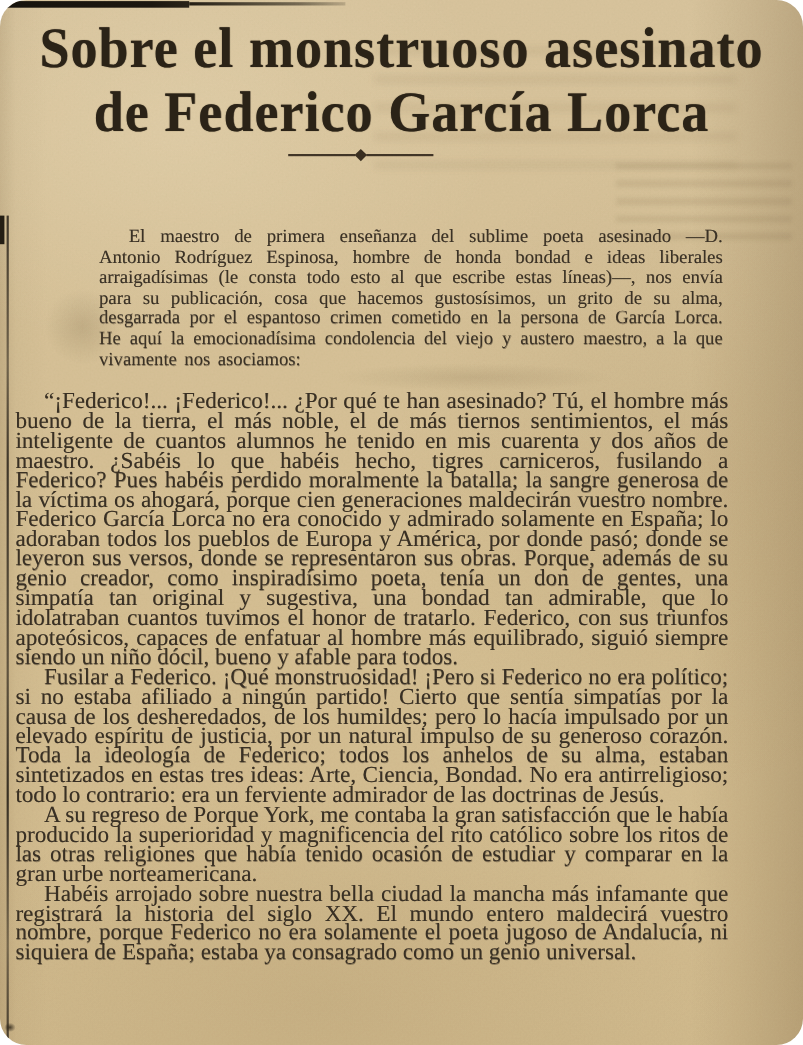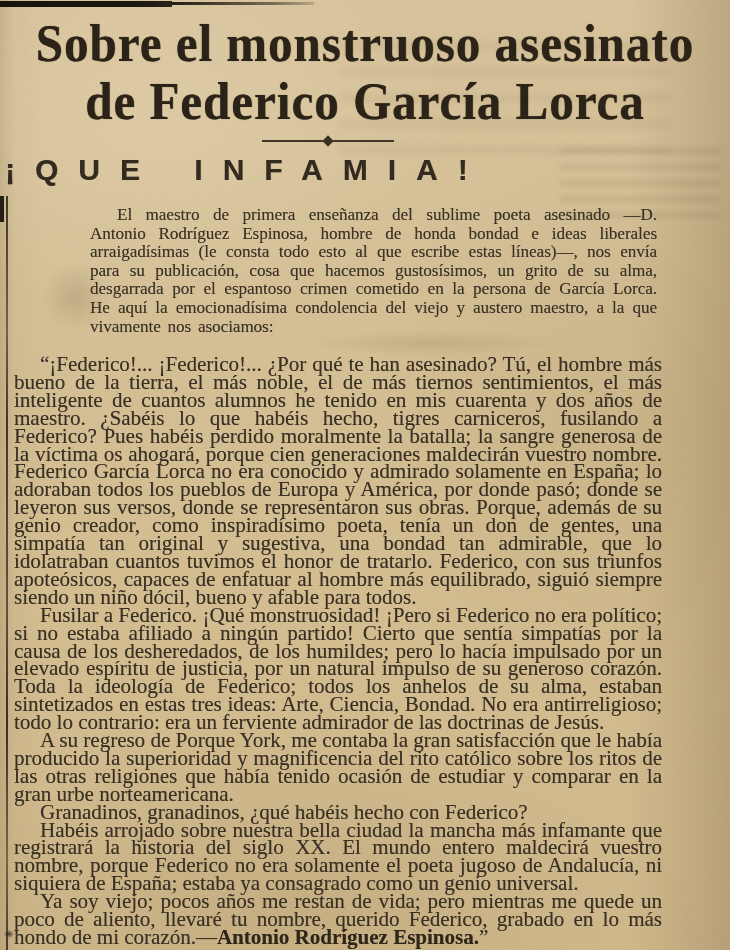--- a/index.html
+++ b/index.html
@@ -12,20 +12,21 @@
     overflow: hidden;
     background-color: #d7c29a;
     background-image:
       radial-gradient(ellipse 420px 300px at 22% 12%, rgba(255,244,214,0.20), rgba(255,244,214,0) 70%),
       radial-gradient(ellipse 380px 420px at 85% 45%, rgba(120,92,50,0.10), rgba(120,92,50,0) 70%),
       radial-gradient(ellipse 500px 260px at 40% 96%, rgba(110,85,45,0.10), rgba(110,85,45,0) 75%),
       linear-gradient(90deg, rgba(95,72,38,0.16) 0%, rgba(95,72,38,0.04) 2%, rgba(95,72,38,0) 6%, rgba(95,72,38,0) 86%, rgba(95,72,38,0.10) 93%, rgba(95,72,38,0.22) 100%),
       linear-gradient(180deg, #d9c59e 0%, #d6c094 55%, #d2bb8e 100%);
     font-family: "Liberation Serif", "DejaVu Serif", serif;
     color: #372e23;
+    border-radius: 24px;
   }
 
   
   .top-rule-left {
     position: absolute; left: 0; top: 1px; width: 172px; height: 6px;
     background: linear-gradient(90deg, #17130d 0%, #1c1710 80%, #2a2318 100%);
   }
   .top-rule-right {
     position: absolute; left: 172px; top: 2px; width: 142px; height: 3px;
     background: linear-gradient(90deg, #241e14 0%, rgba(36,30,20,0.55) 70%, rgba(36,30,20,0.18) 100%);
@@ -136,38 +137,35 @@
     <div>Sobre el monstruoso asesinato</div>
     <div>de Federico García Lorca</div>
   </div>
 
   <div class="divider">
     <div class="line"></div>
     <div class="diamond"></div>
     <div class="line"></div>
   </div>
 
-  <div class="subheadline">¡QUE INFAMIA!</div>
 
   <div class="intro">El maestro de primera enseñanza del sublime poeta asesinado —D. Antonio Rodríguez Espinosa, hombre de honda bondad e ideas liberales arraigadísimas (le consta todo esto al que escribe estas líneas)—, nos envía para su publicación, cosa que hacemos gustosísimos, un grito de su alma, desgarrada por el espantoso crimen cometido en la persona de García Lorca. He aquí la emocionadísima condolencia del viejo y austero maestro, a la que vivamente nos asociamos:</div>
 
   <div class="left-tick"></div>
   <div class="left-rule"></div>
 
   <div class="smudge smudge-1"></div>
   <div class="smudge smudge-4"></div>
   <div class="smudge smudge-5"></div>
 
   <div class="body-copy">
     <p>“¡Federico!... ¡Federico!... ¿Por qué te han asesinado? Tú, el hombre más bueno de la tierra, el más noble, el de más tiernos sentimientos, el más inteligente de cuantos alumnos he tenido en mis cuarenta y dos años de maestro. ¿Sabéis lo que habéis hecho, tigres carniceros, fusilando a Federico? Pues habéis perdido moralmente la batalla; la sangre generosa de la víctima os ahogará, porque cien generaciones maldecirán vuestro nombre. Federico García Lorca no era conocido y admirado solamente en España; lo adoraban todos los pueblos de Europa y América, por donde pasó; donde se leyeron sus versos, donde se representaron sus obras. Porque, además de su genio creador, como inspiradísimo poeta, tenía un don de gentes, una simpatía tan original y sugestiva, una bondad tan admirable, que lo idolatraban cuantos tuvimos el honor de tratarlo. Federico, con sus triunfos apoteósicos, capaces de enfatuar al hombre más equilibrado, siguió siempre siendo un niño dócil, bueno y afable para todos.</p>
     <p>Fusilar a Federico. ¡Qué monstruosidad! ¡Pero si Federico no era político; si no estaba afiliado a ningún partido! Cierto que sentía simpatías por la causa de los desheredados, de los humildes; pero lo hacía impulsado por un elevado espíritu de justicia, por un natural impulso de su generoso corazón. Toda la ideología de Federico; todos los anhelos de su alma, estaban sintetizados en estas tres ideas: Arte, Ciencia, Bondad. No era antirreligioso; todo lo contrario: era un ferviente admirador de las doctrinas de Jesús.</p>
     <p>A su regreso de Porque York, me contaba la gran satisfacción que le había producido la superioridad y magnificencia del rito católico sobre los ritos de las otras religiones que había tenido ocasión de estudiar y comparar en la gran urbe norteamericana.</p>
-    <p>Granadinos, granadinos, ¿qué habéis hecho con Federico?</p>
     <p>Habéis arrojado sobre nuestra bella ciudad la mancha más infamante que registrará la historia del siglo XX. El mundo entero maldecirá vuestro nombre, porque Federico no era solamente el poeta jugoso de Andalucía, ni siquiera de España; estaba ya consagrado como un genio universal.</p>
-    <p><span>Ya soy viejo; pocos años me restan de vida; pero mientras me quede un poco de aliento, llevaré tu nombre, querido Federico, grabado en lo más hondo de mi corazón.—</span><strong>Antonio Rodríguez Espinosa.</strong><span>”</span></p>
   </div>
 
   <svg class="texture-overlay" xmlns="http://www.w3.org/2000/svg" width="730" height="950">
     <filter id="grain">
       <feTurbulence type="fractalNoise" baseFrequency="0.55" numOctaves="2" stitchTiles="stitch" result="n"></feTurbulence>
       <feColorMatrix in="n" type="matrix" values="0 0 0 0 0.42  0 0 0 0 0.35  0 0 0 0 0.24  0 0 0 0.5 0"></feColorMatrix>
     </filter>
     <rect width="730" height="950" filter="url(#grain)" opacity="0.5"></rect>
   </svg>
 

